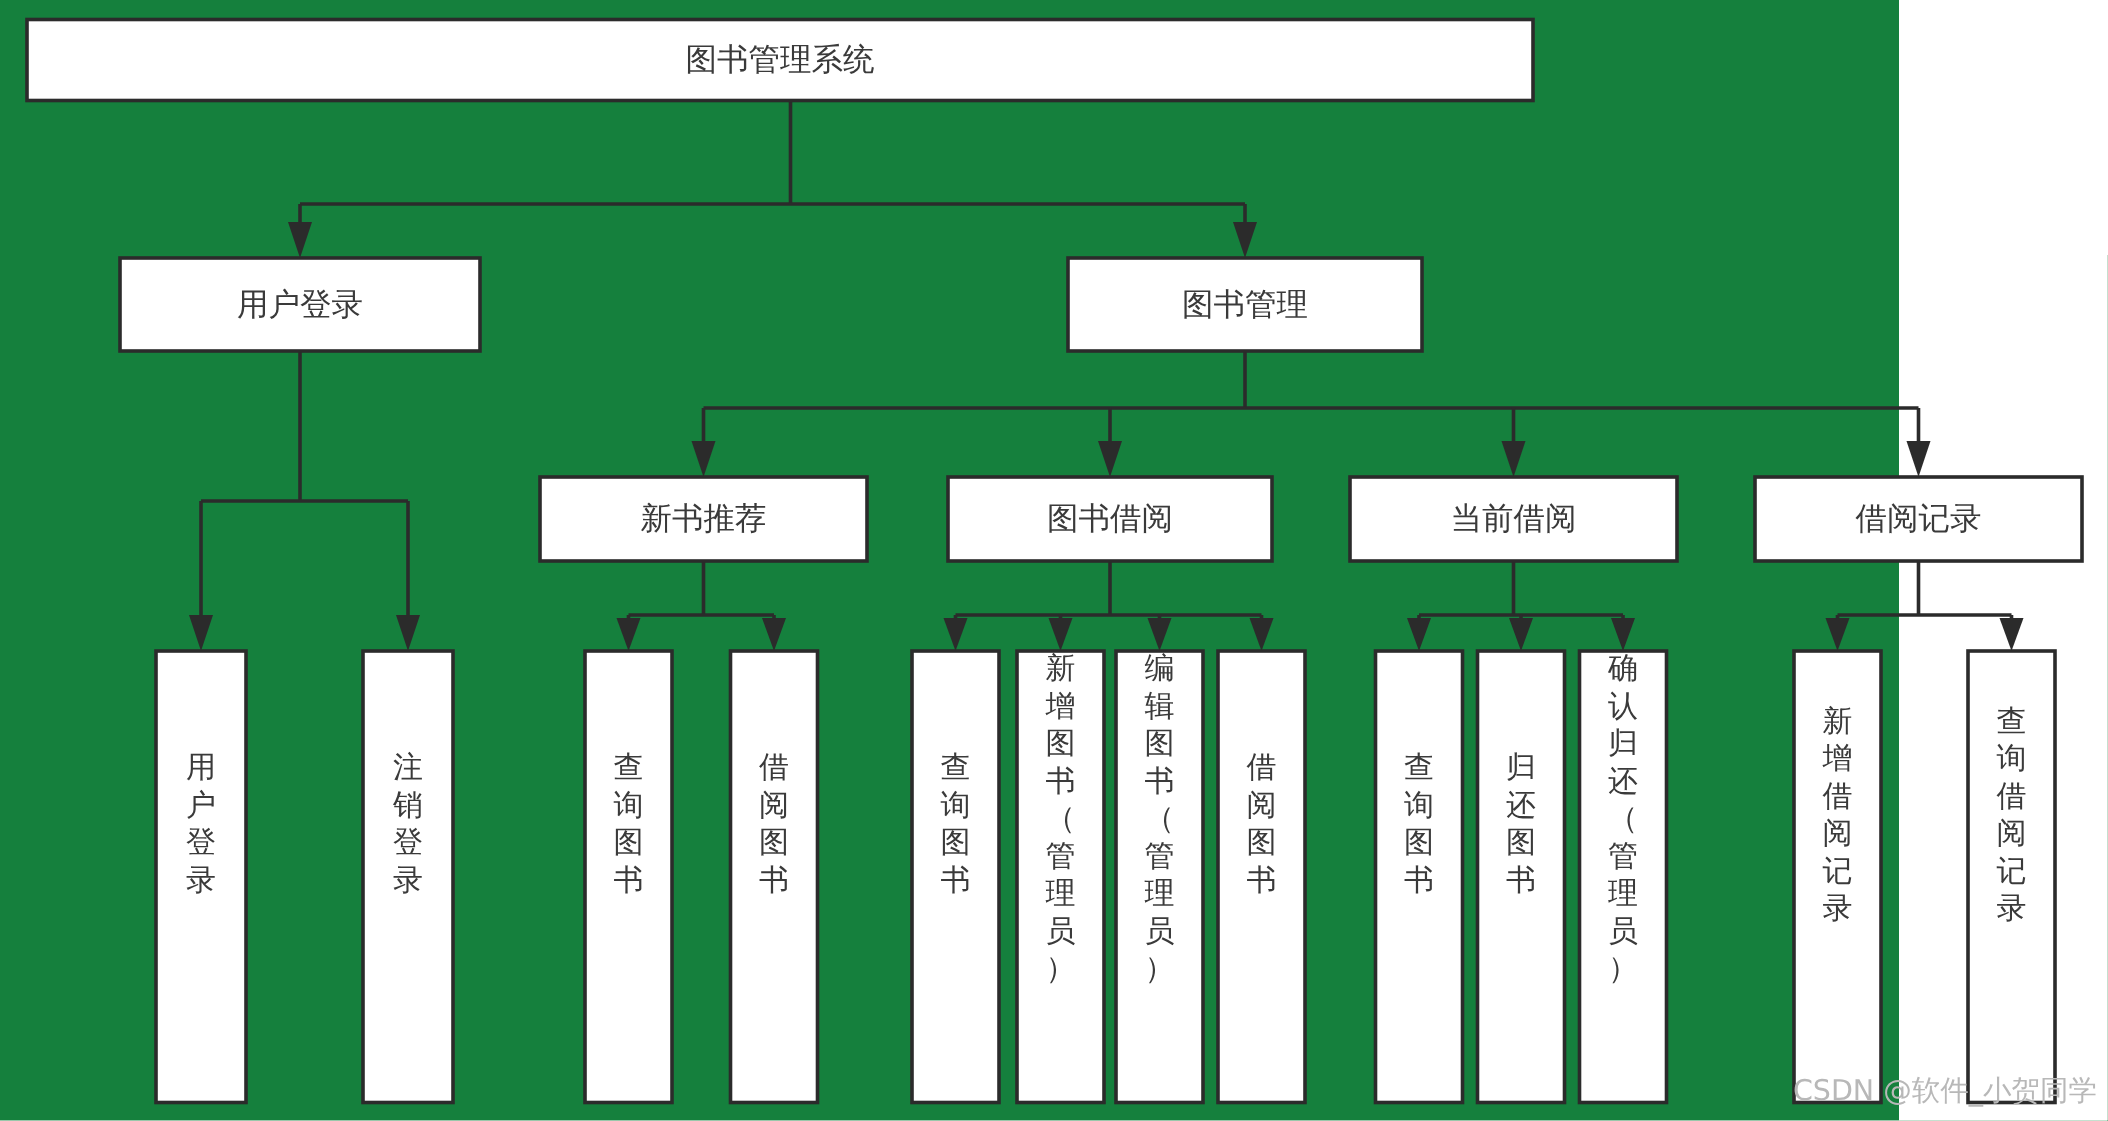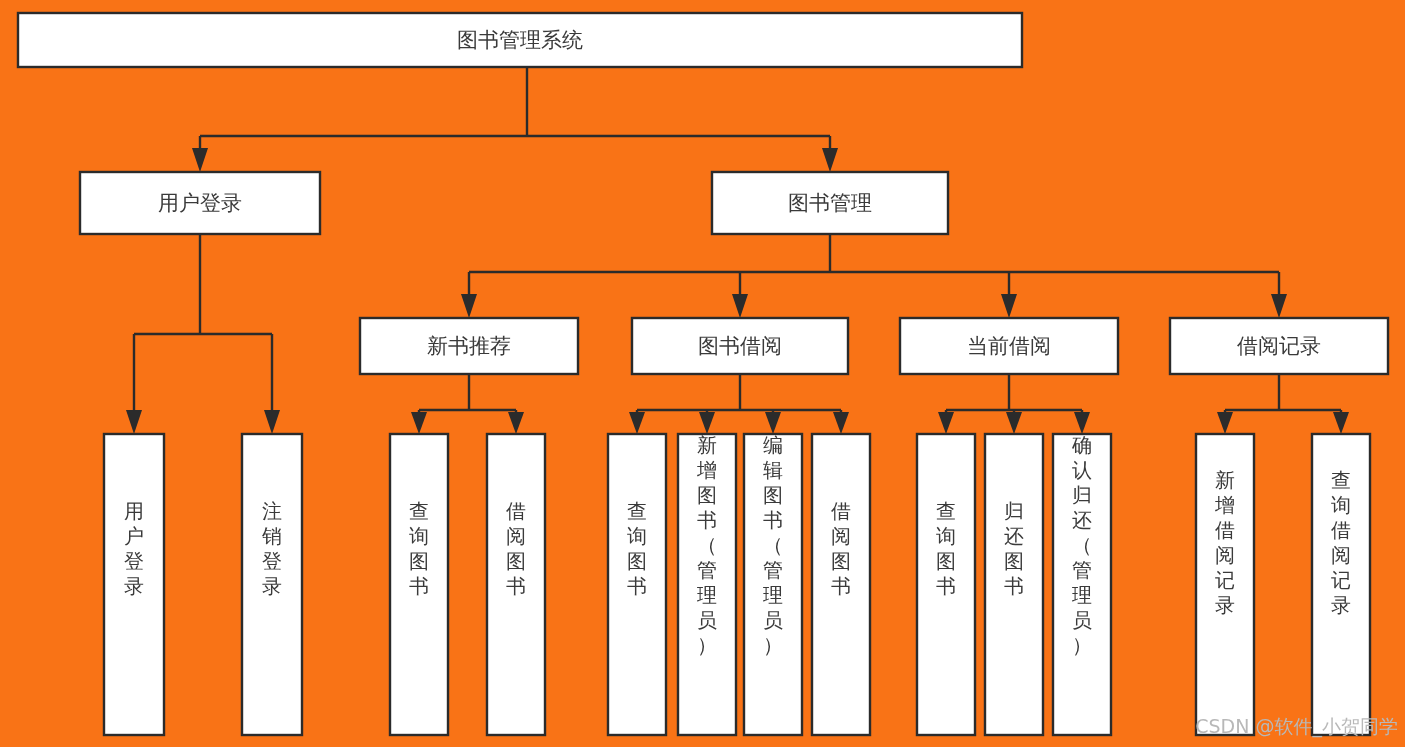--- a/index.html
+++ b/index.html
@@ -9,23 +9,23 @@
     background: #ffffff;
   }
   body {
     width: 1405px;
     height: 747px;
     font-family: "DejaVu Sans", "Liberation Sans", sans-serif;
     overflow: hidden;
   }
   #diagram-root {
     position: relative;
-    width: 1405px;
+    width: 1266px;
     height: 747px;
-    background: #f97316;
+    background: #15803d;
   }
   svg.diagram-canvas {
     position: absolute;
     top: 0;
     left: 0;
     width: 1405px;
     height: 747px;
     display: block;
   }
   .node-box {

